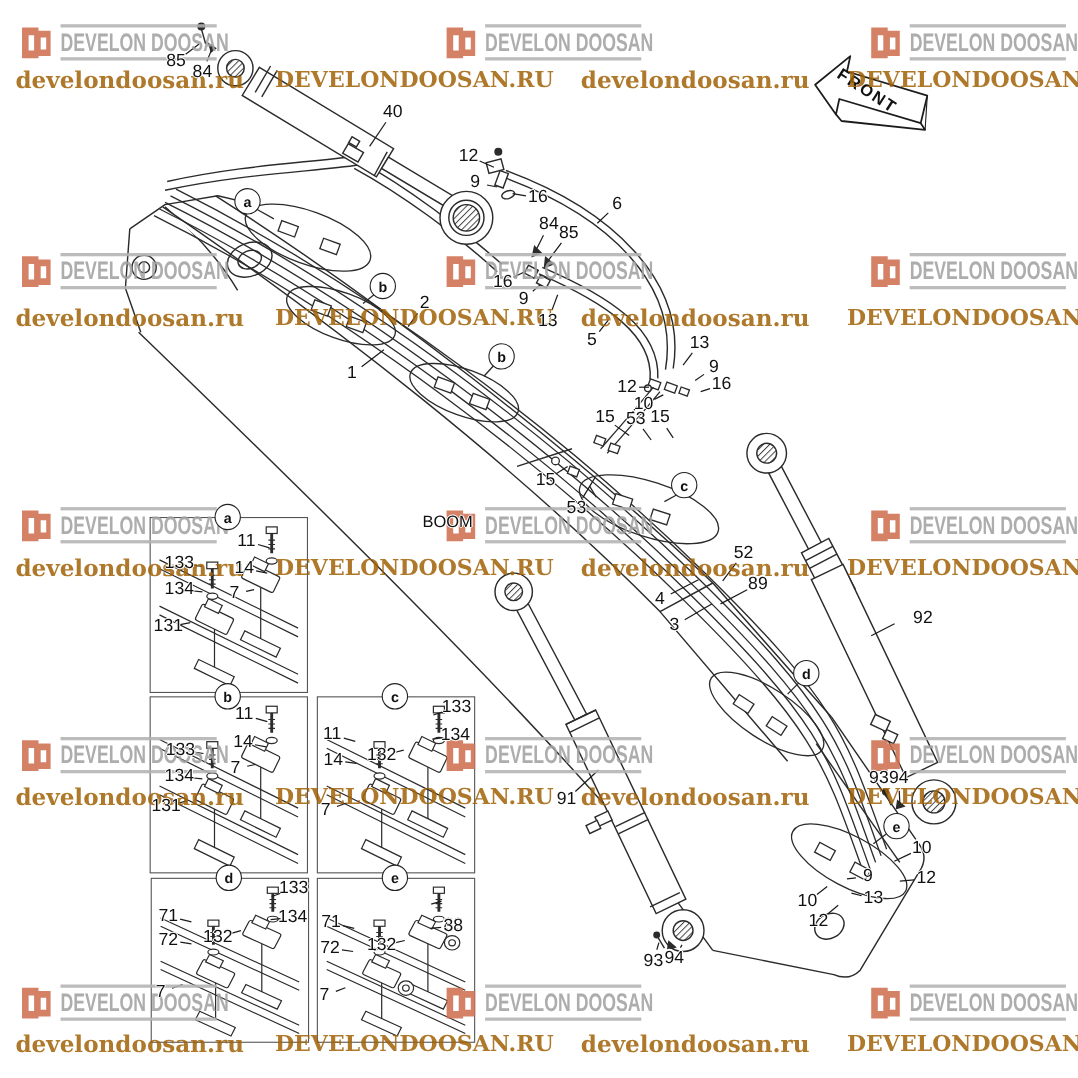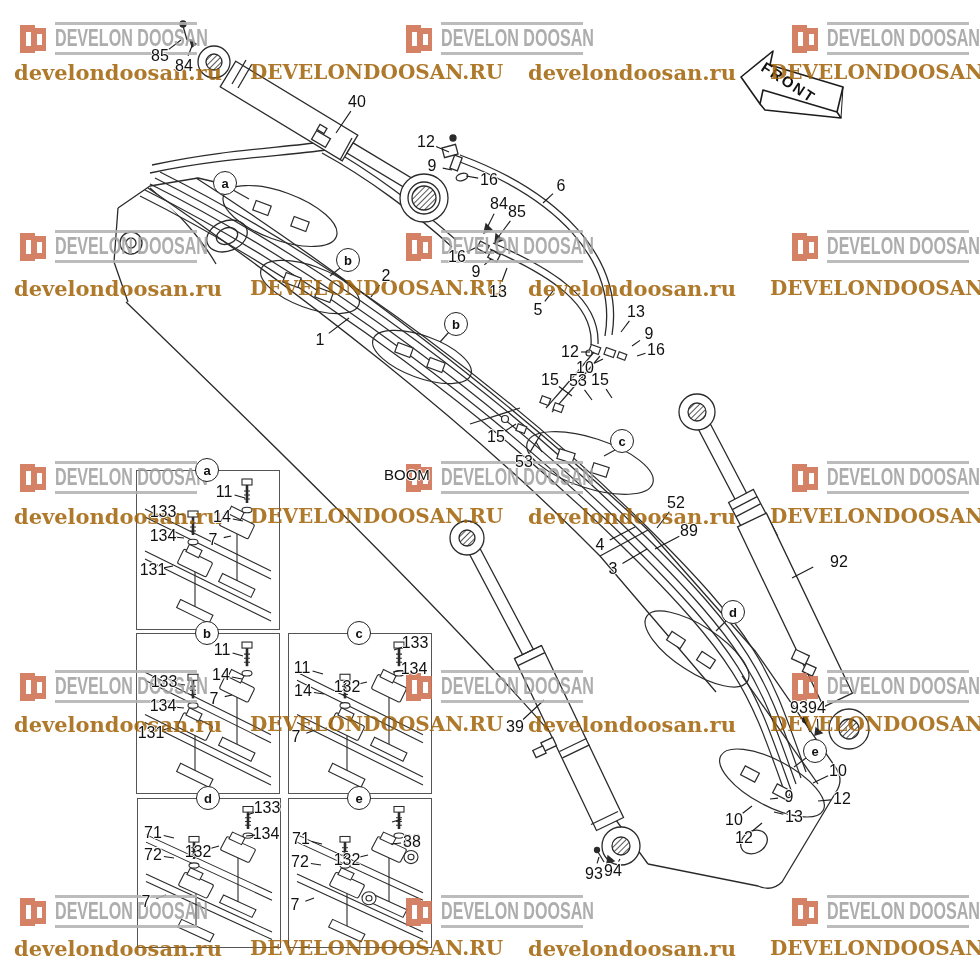--- a/index.html
+++ b/index.html
@@ -490,21 +490,21 @@
     <div class="part-label" style="left: 550px; top: 380px;">15</div>
     <div class="part-label" style="left: 578px; top: 381px;">53</div>
     <div class="part-label" style="left: 600px; top: 380px;">15</div>
     <div class="part-label" style="left: 496px; top: 437px;">15</div>
     <div class="part-label" style="left: 524px; top: 462px;">53</div>
     <div class="part-label" style="left: 676px; top: 503px;">52</div>
     <div class="part-label" style="left: 689px; top: 531px;">89</div>
     <div class="part-label" style="left: 600px; top: 545px;">4</div>
     <div class="part-label" style="left: 613px; top: 569px;">3</div>
     <div class="part-label" style="left: 823px; top: 562px; margin-left: 16px;">92</div>
-    <div class="part-label" style="left: 515px; top: 727px;">39</div>
+    <div class="part-label" style="left: 515px; top: 727px;">91</div>
     <div class="part-label" style="left: 594px; top: 874px;">93</div>
     <div class="part-label" style="left: 613px; top: 871px;">94</div>
     <div class="part-label" style="left: 799px; top: 708px;">93</div>
     <div class="part-label" style="left: 817px; top: 708px;">94</div>
     <div class="part-label" style="left: 838px; top: 771px;">10</div>
     <div class="part-label" style="left: 789px; top: 797px;">9</div>
     <div class="part-label" style="left: 842px; top: 799px;">12</div>
     <div class="part-label" style="left: 734px; top: 820px;">10</div>
     <div class="part-label" style="left: 794px; top: 817px;">13</div>
     <div class="part-label" style="left: 744px; top: 838px;">12</div>

